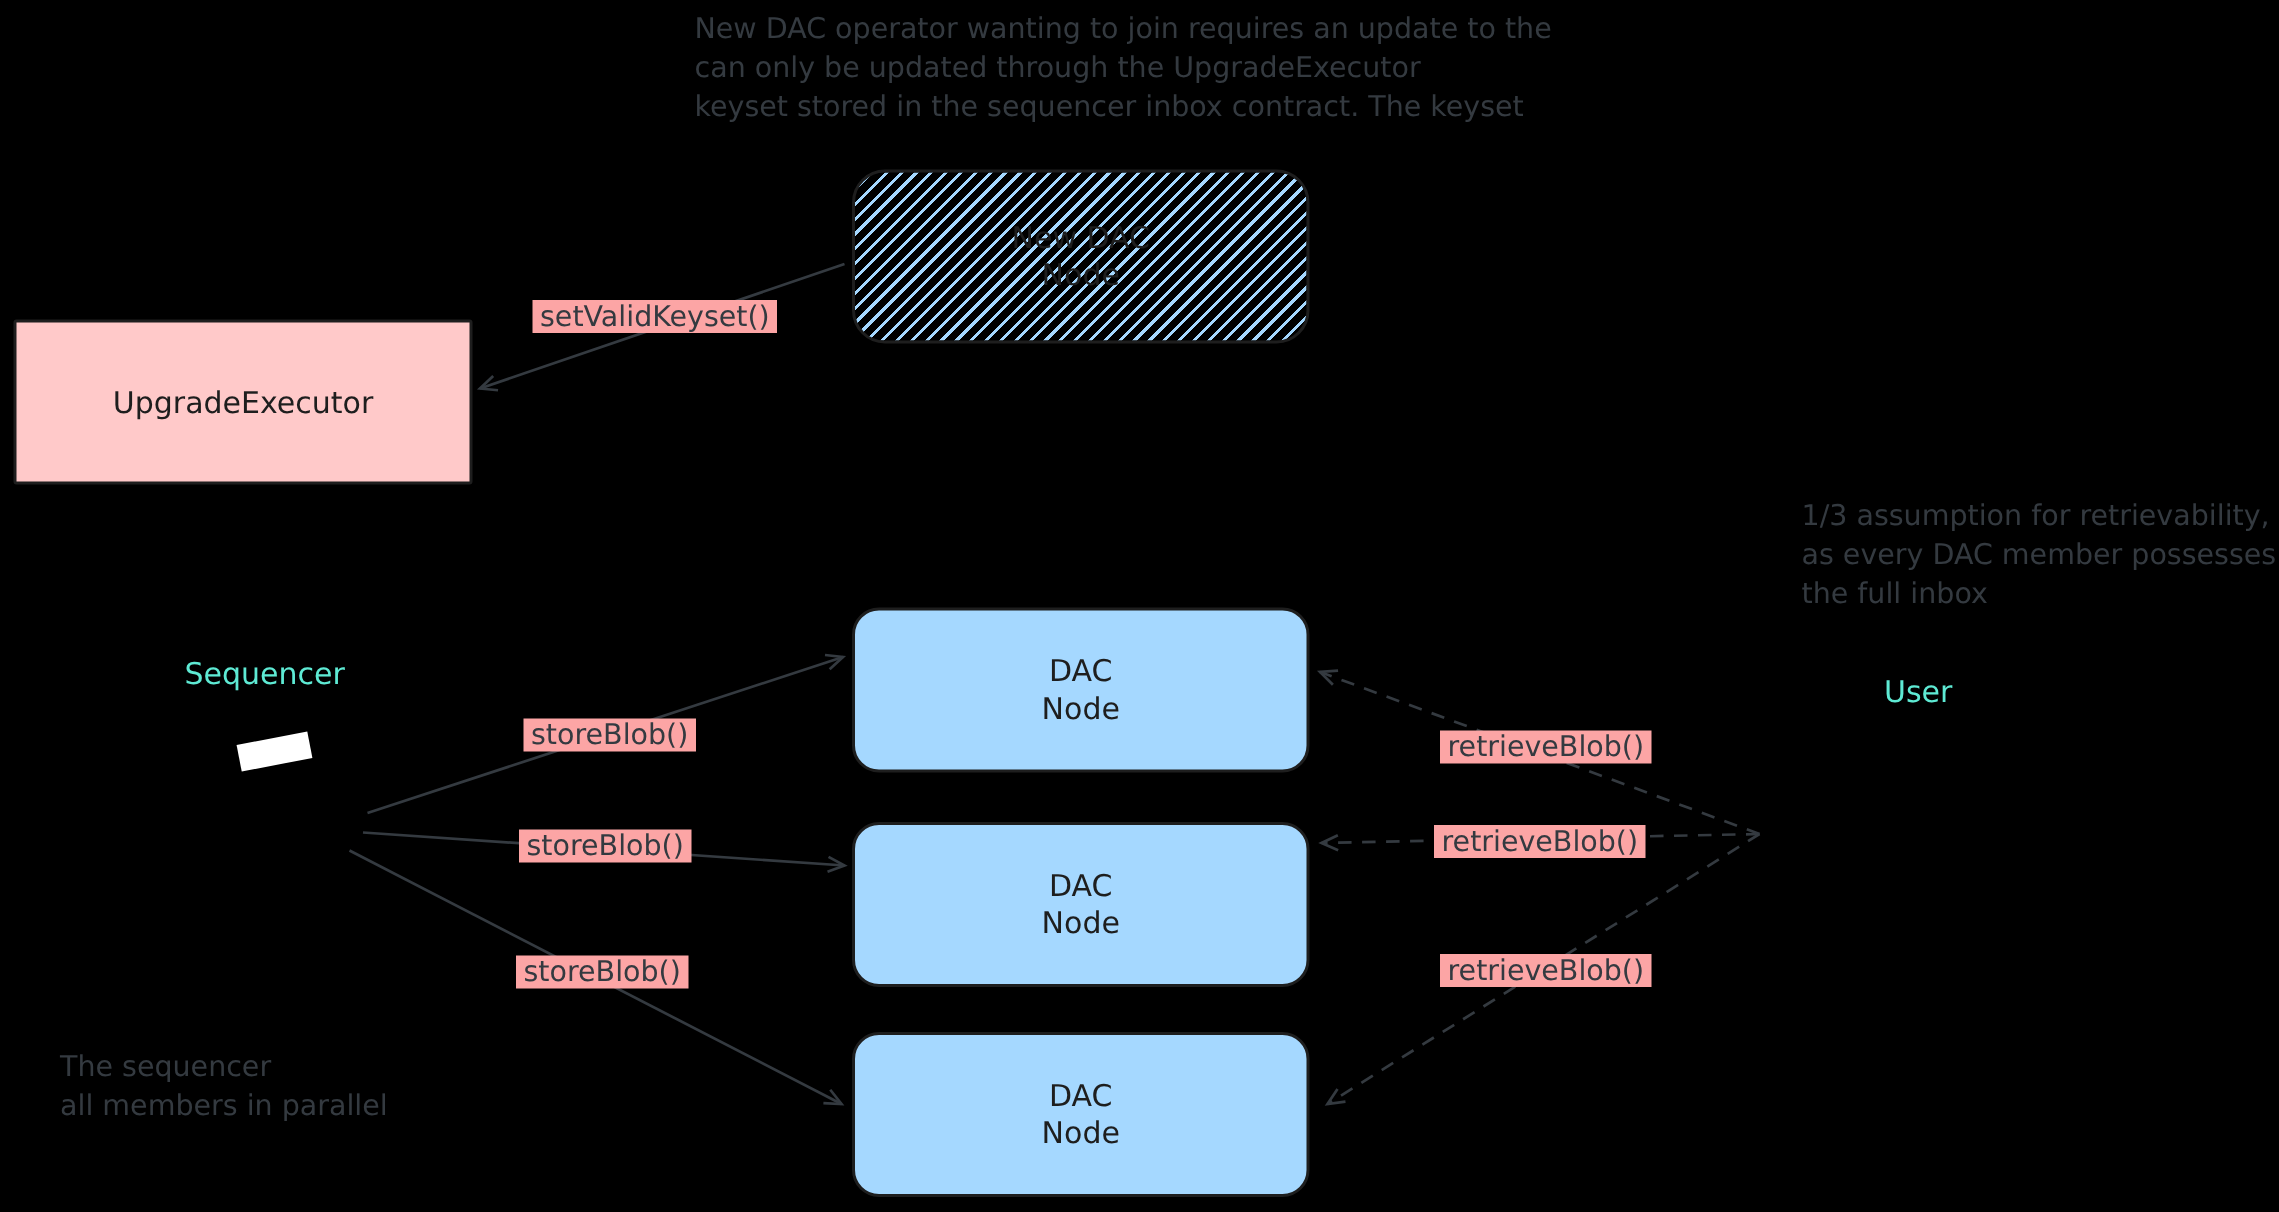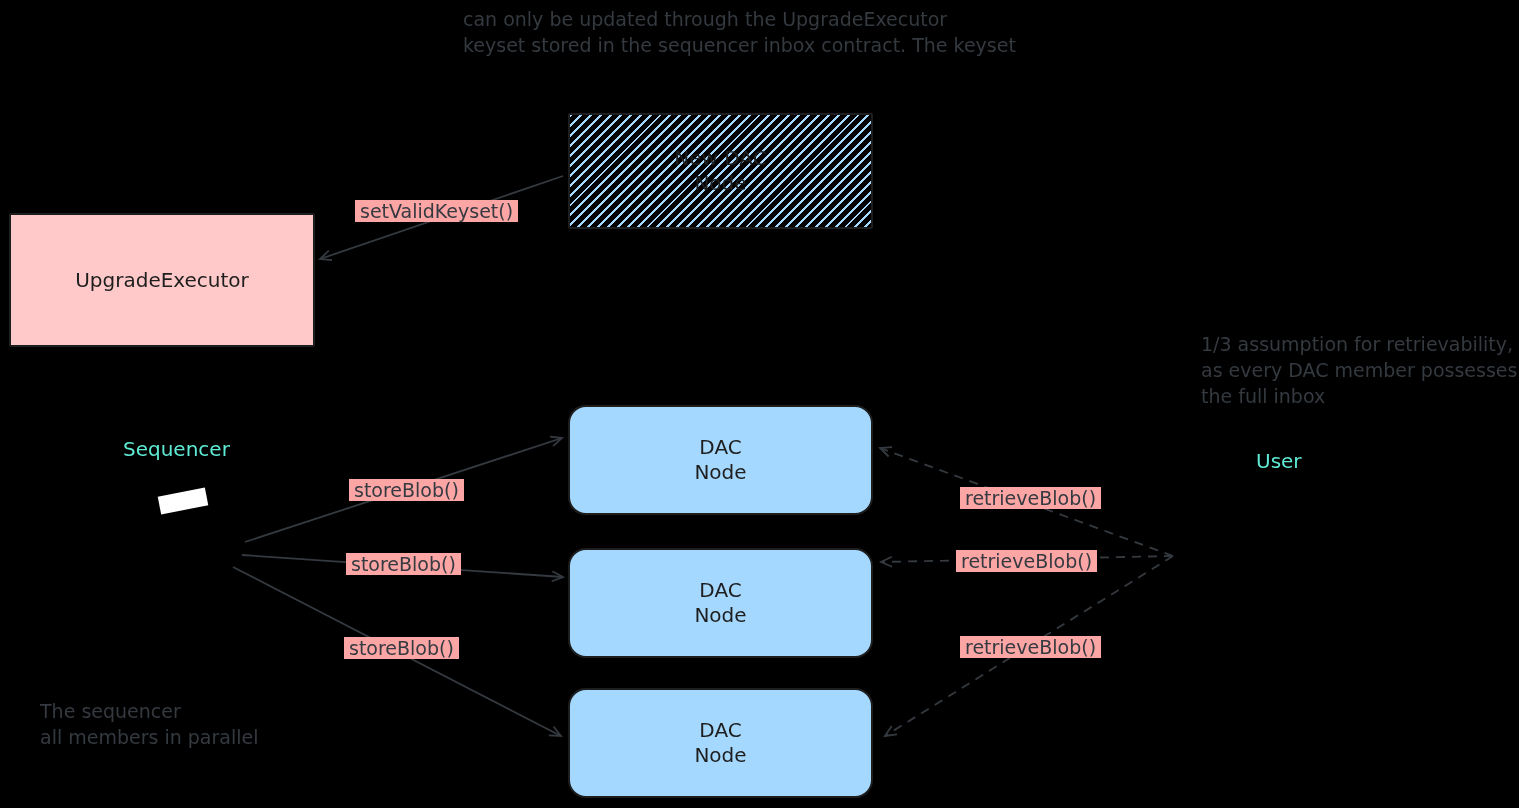--- a/index.html
+++ b/index.html
@@ -10,34 +10,36 @@
   .note{position:absolute;color:#343a40;font-size:19px;line-height:26px;white-space:nowrap;}
   .actor-label{position:absolute;color:#5eead4;font-size:20px;white-space:nowrap;}
   .box{position:absolute;border:2px solid #1e1e1e;border-radius:2px;
        display:flex;flex-direction:column;align-items:center;justify-content:center;
        color:#1e1e1e;font-size:20px;line-height:25px;text-align:center;box-sizing:border-box;}
   .box.pink{background:#ffc9c9;}
   .box.blue{background:#a5d8ff;border-radius:18px;}
   .box.hatch{
     background:repeating-linear-gradient(135deg,
       #a5d8ff 0px,#a5d8ff 2px,transparent 2px,transparent 7px);
+    border-radius:22px;
   }
   #arrows{position:absolute;left:0;top:0;width:1519px;height:808px;}
   #arrows line{stroke:#343a40;stroke-width:1.8;fill:none;}
   #arrows line.dashed{stroke-dasharray:9 7;}
   .edge-label{position:absolute;background:#fca5a5;color:#343a40;font-size:19px;
               padding:0 5px;white-space:nowrap;}
   .screen-shape{position:absolute;background:#ffffff;}
 </style>
 </head>
 <body>
 
 <div id="canvas">
 
   <div class="note" style="left:463px;top:6px;">
+    <div>New DAC operator wanting to join requires an update to the</div>
     <div>can only be updated through the UpgradeExecutor</div>
     <div>keyset stored in the sequencer inbox contract. The keyset</div>
   </div>
 
   <div class="note" style="left:1177px;top:331px;margin-left:24px;">
     <div>1/3 assumption for retrievability,</div>
     <div>as every DAC member possesses</div>
     <div>the full inbox</div>
   </div>
 
@@ -49,21 +51,21 @@
   <div class="actor-label" style="left:123px;top:437px;">Sequencer</div>
   <div class="actor-label" style="left:1256px;top:449px;">User</div>
 
   <div class="screen-shape" style="left:159px;top:492px;width:48px;height:18px;transform:rotate(-11deg);"></div>
 
   <div class="box hatch" style="left:568px;top:113px;width:305px;height:116px;">
     <div>New DAC</div>
     <div>Node</div>
   </div>
 
-  <div class="box pink" style="left:9px;top:213px;width:306px;height:134px;">
+  <div class="box pink" style="left:9px;top:213px;width:306px;height:110px;">
     <div>UpgradeExecutor</div>
   </div>
 
   <div class="box blue" style="left:568px;top:405px;width:305px;height:110px;">
     <div>DAC</div>
     <div>Node</div>
   </div>
 
   <div class="box blue" style="left:568px;top:548px;width:305px;height:110px;">
     <div>DAC</div>

